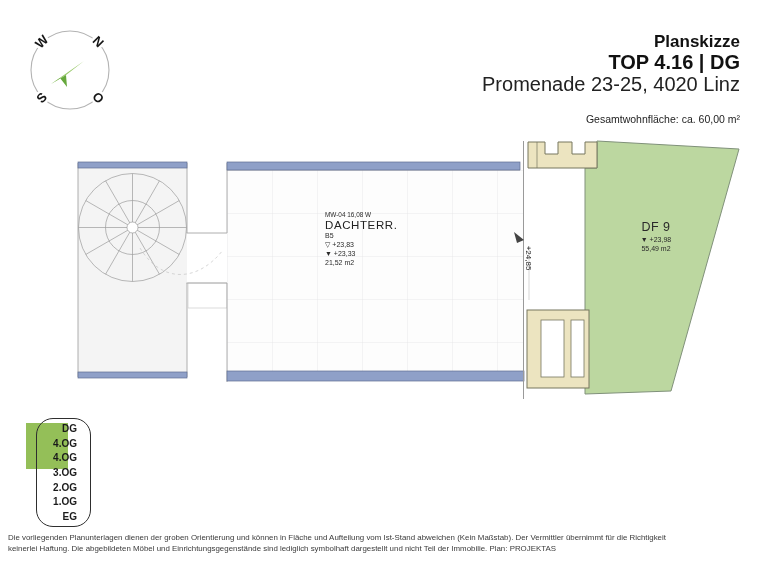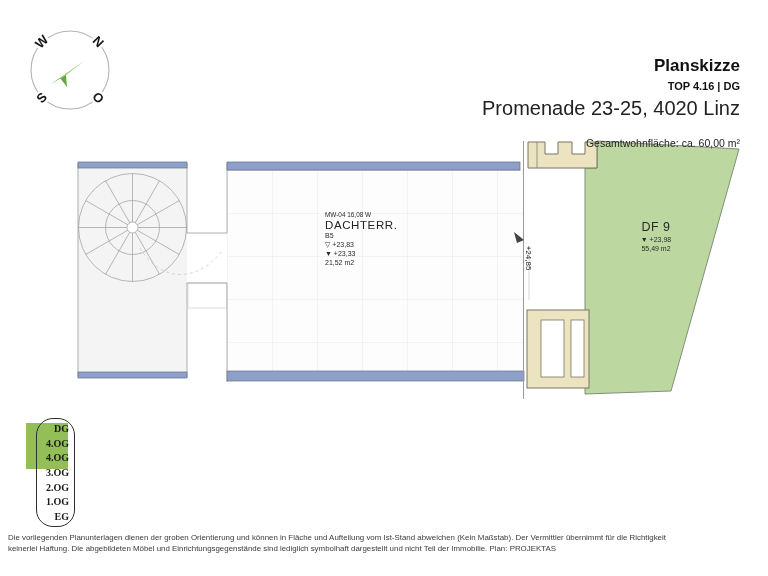--- a/index.html
+++ b/index.html
@@ -2,31 +2,31 @@
 <html><head>
 <meta charset="utf-8">
 <style>
   html,body{margin:0;padding:0;background:#ffffff;}
   .page{position:relative;width:768px;height:576px;background:#fff;overflow:hidden;
         font-family:"Liberation Sans","DejaVu Sans",sans-serif;color:#1c1c1c;}
   svg text{font-family:"Liberation Sans","DejaVu Sans",sans-serif;}
 
   
   .titleblock{position:absolute;top:31px;right:28px;text-align:right;}
-  .titleblock .t1{font-size:17px;font-weight:700;line-height:21px;color:#111;margin-top:24px;}
-  .titleblock .t2{font-size:11px;font-weight:700;line-height:21px;color:#111;text-align:right;}
+  .titleblock .t1{font-size:17px;font-weight:700;line-height:21px;color:#111;}
+  .titleblock .t2{font-size:20px;font-weight:700;line-height:21px;color:#111;text-align:right;}
   .titleblock .addr{font-size:20px;font-weight:400;line-height:22px;color:#222;}
   .titleblock .area{font-size:10.5px;font-weight:400;margin-top:18px;color:#222;}
 
   
   .legend{position:absolute;left:26px;top:418px;width:60px;height:112px;}
   .legend-green{position:absolute;left:0;top:5px;width:42px;height:46px;background:#94bf58;}
   .legend-box{position:absolute;left:10px;top:0;width:37px;height:103px;border:1.6px solid #2e2e2e;
               border-radius:17px;display:flex;flex-direction:column;justify-content:space-around;
-              padding:2px 0;font-family:Liberation Serif, serif;}
+              padding:2px 8px;}
   .legend-row{text-align:right;padding-right:5px;font-size:10px;font-weight:700;color:#1a1a1a;line-height:13px;}
 
   
   .footer{position:absolute;left:8px;top:532px;width:756px;font-size:7.9px;line-height:11px;color:#3a3a3a;}
 
   .plan-svg{position:absolute;left:0;top:0;}
 </style>
 </head>
 <body>
 

